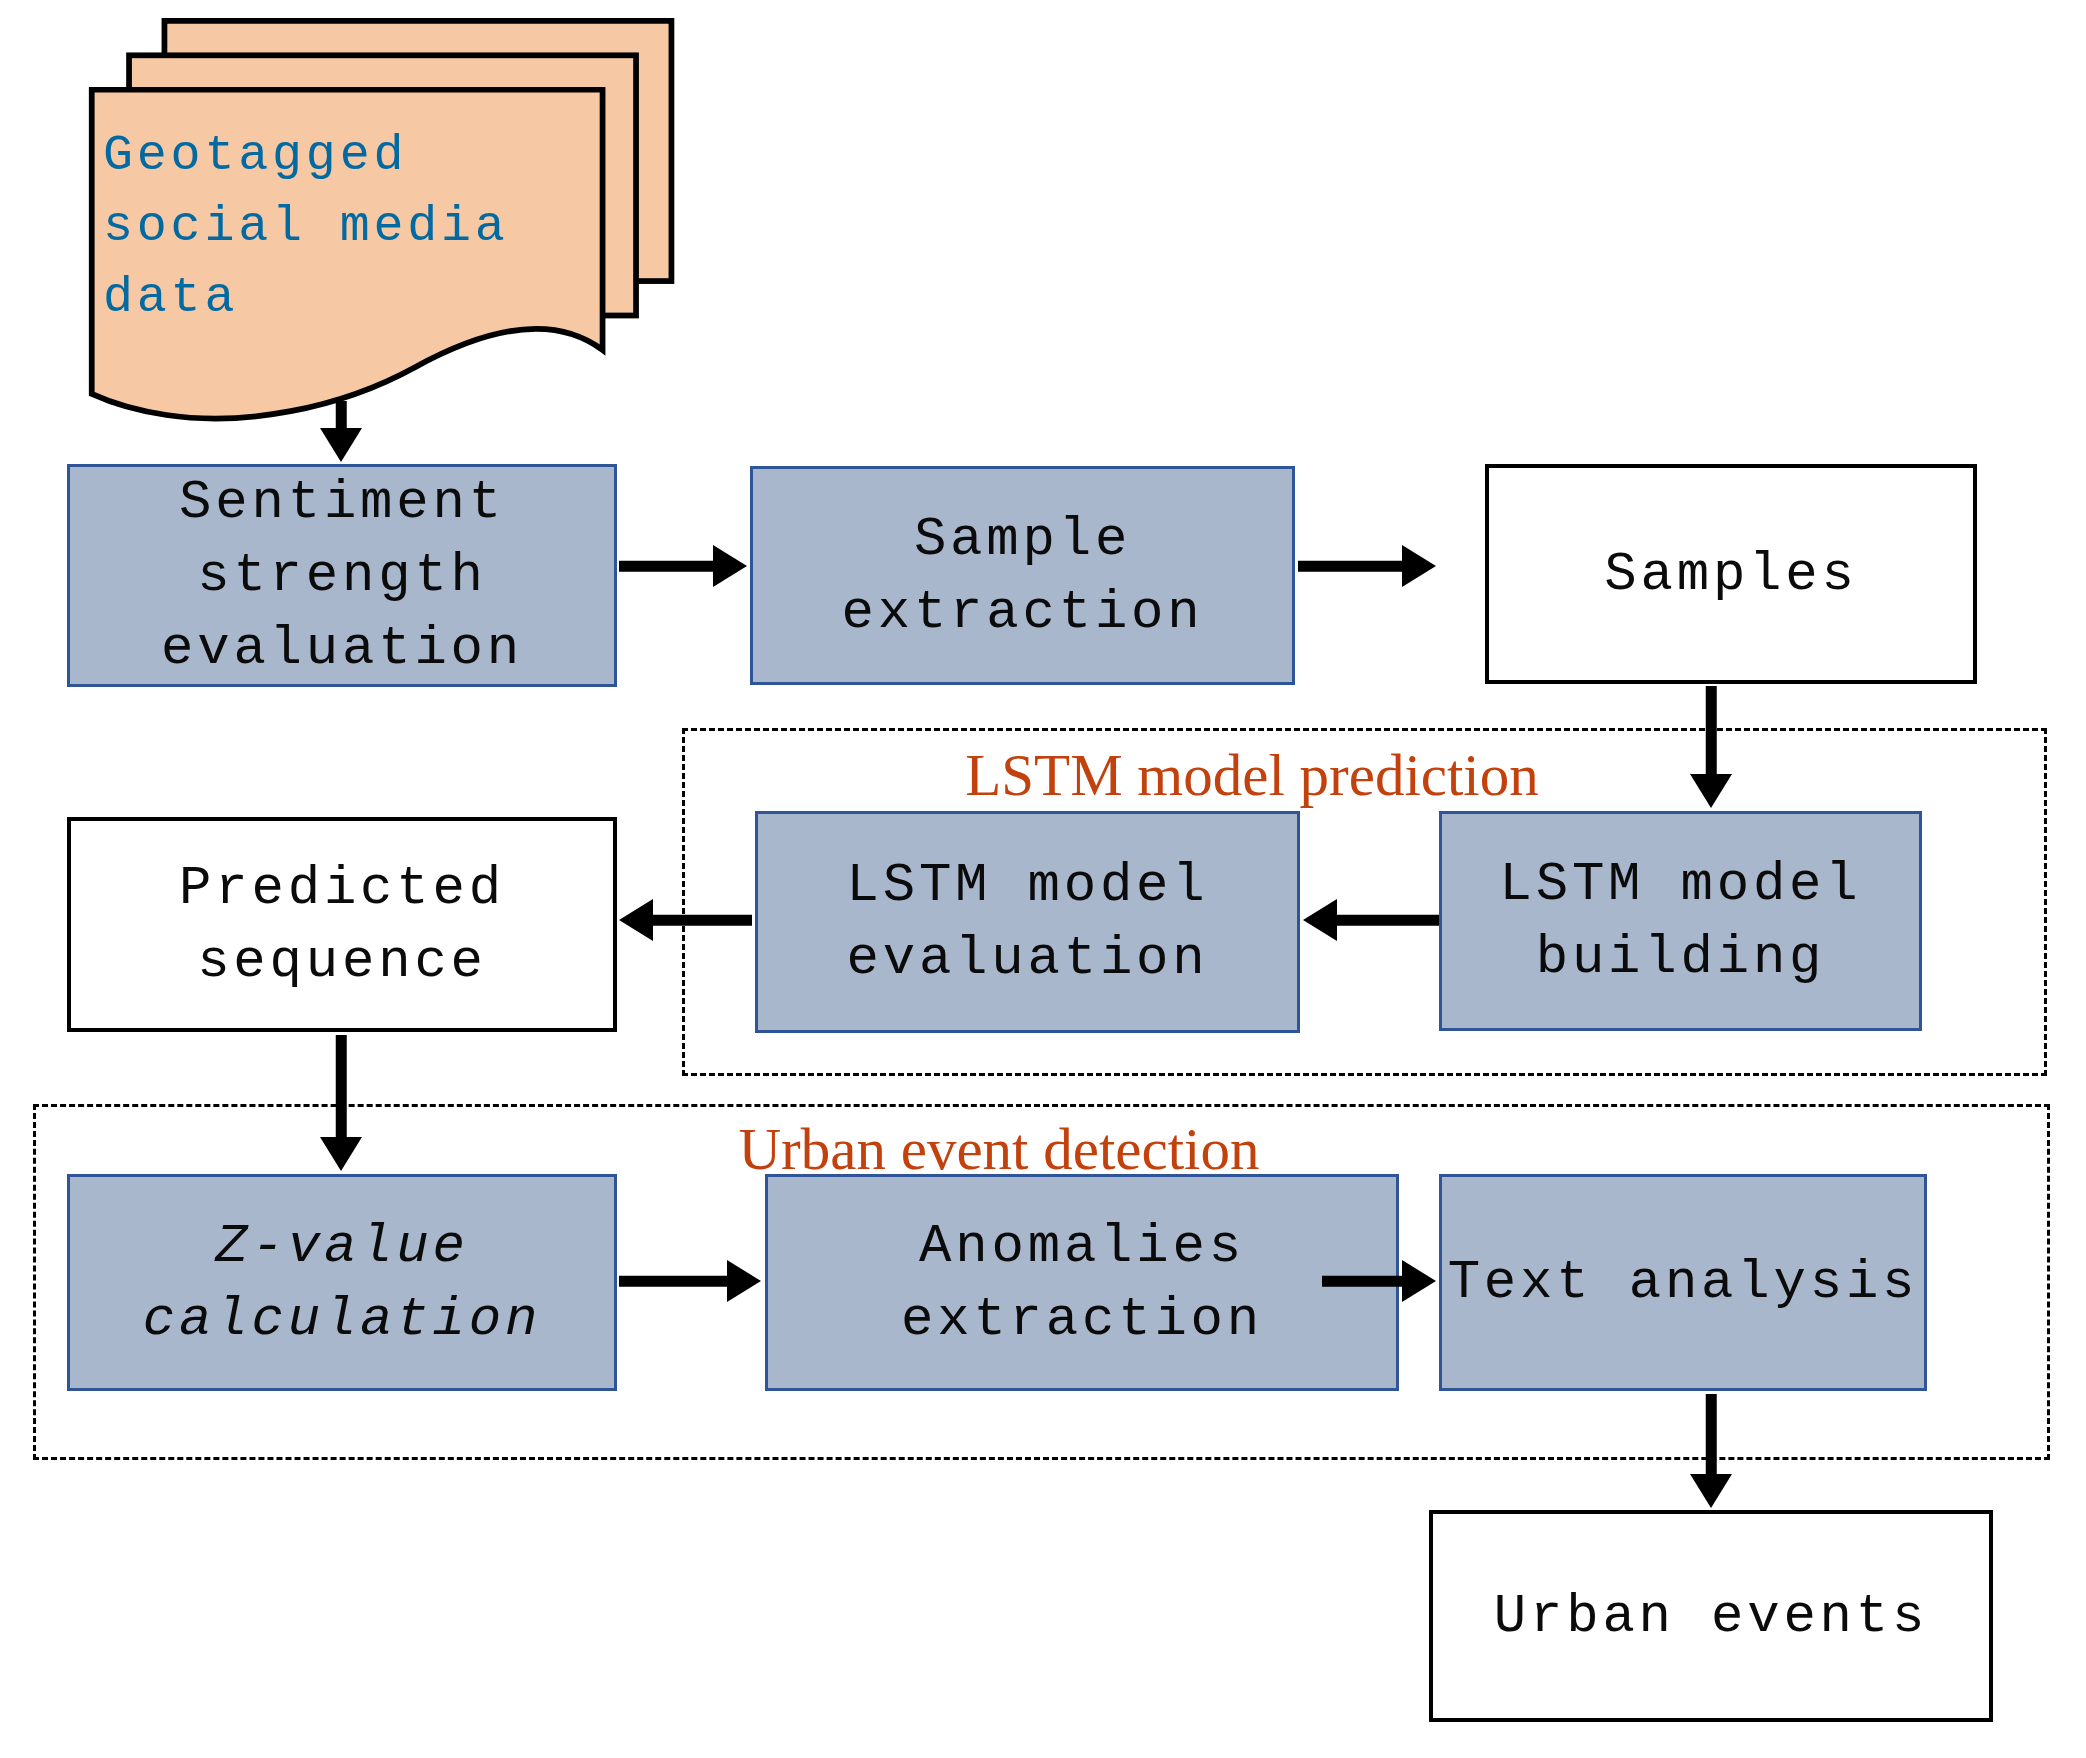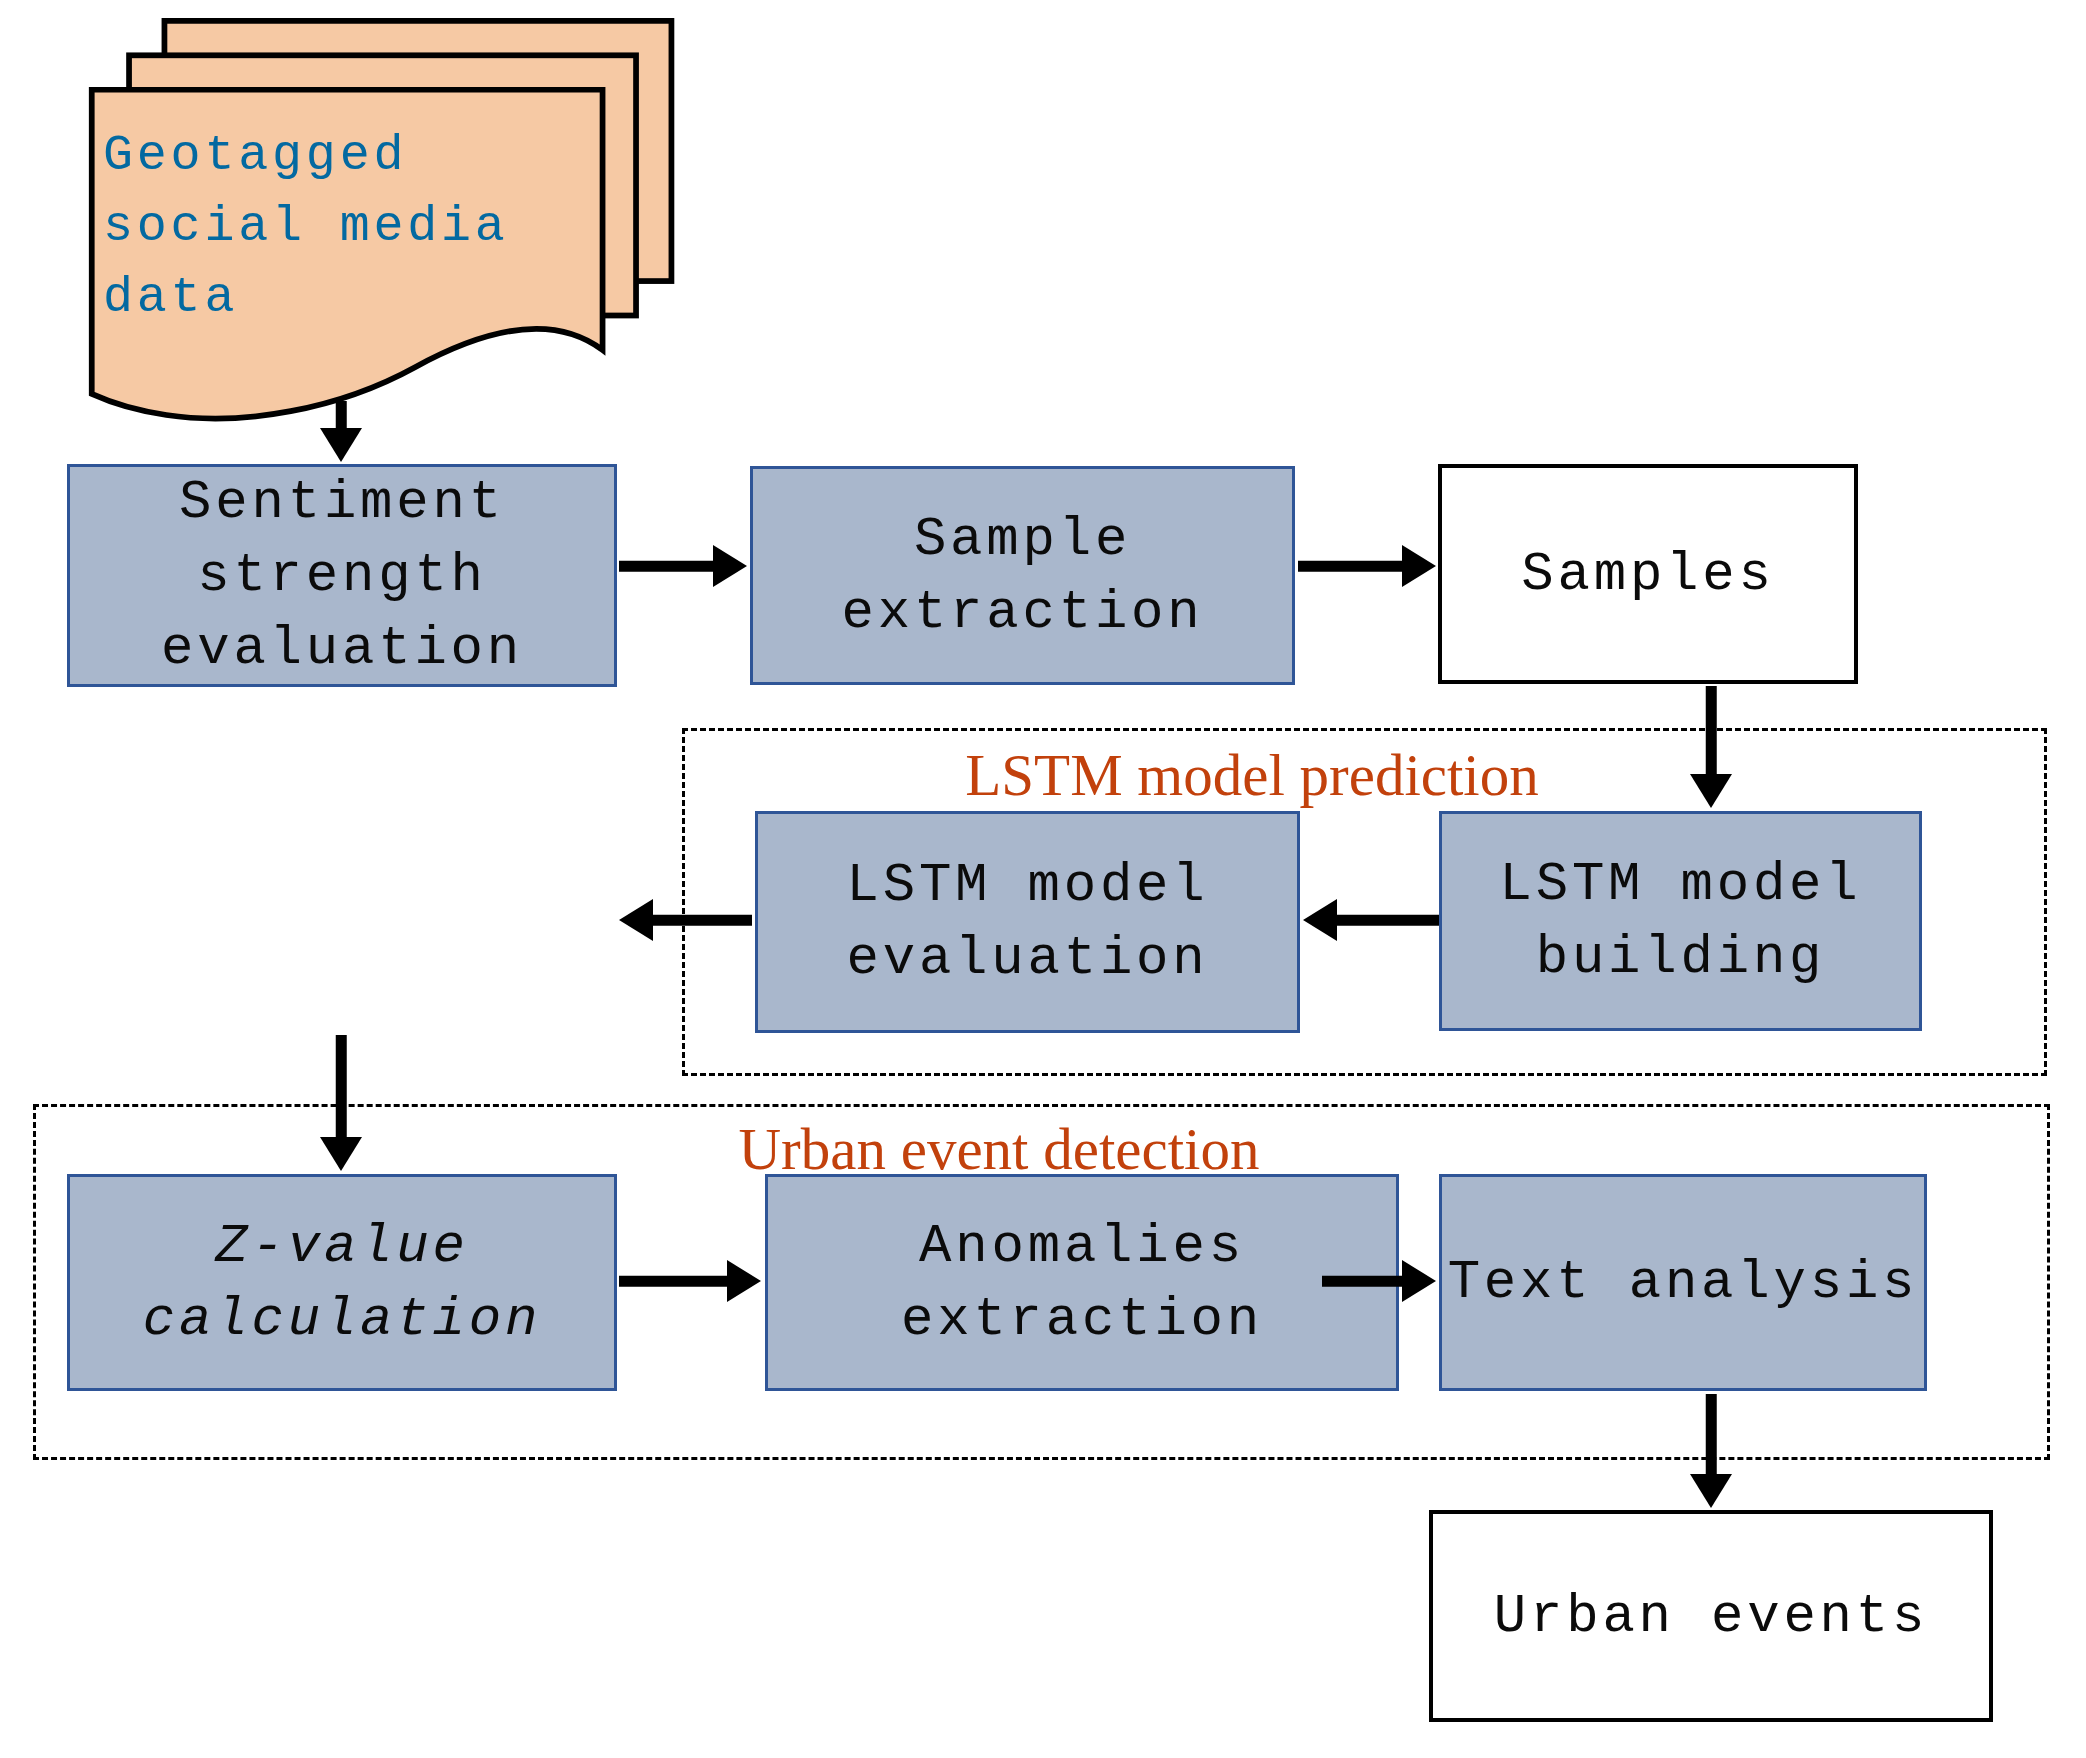--- a/index.html
+++ b/index.html
@@ -102,26 +102,28 @@
     <div class="doc-label">Geotagged
 social media
 data</div>
   </div>
 
   <div class="node" style="left:67px; top:464px; width:550px; height:223px;">Sentiment
 strength
 evaluation</div>
   <div class="node" style="left:750px; top:466px; width:545px; height:219px;">Sample
 extraction</div>
-  <div class="node plain" style="left:1438px; top:464px; width:420px; height:220px;">Samples</div>
+  <div class="node plain" style="left:1485px; top:464px; width:492px; height:220px;">Samples</div>
 
   <div class="node" style="left:1439px; top:811px; width:483px; height:220px;">LSTM model
 building</div>
   <div class="node" style="left:755px; top:811px; width:545px; height:222px;">LSTM model
 evaluation</div>
+  <div class="node plain" style="left:67px; top:817px; width:550px; height:215px;">Predicted
+sequence</div>
 
   <div class="node" style="left:67px; top:1174px; width:550px; height:217px;font-style:italic;">Z-value
 calculation</div>
   <div class="node" style="left:765px; top:1174px; width:634px; height:217px;">Anomalies
 extraction</div>
   <div class="node" style="left:1439px; top:1174px; width:488px; height:217px;">Text analysis</div>
 
   <div class="node plain" style="left:1429px; top:1510px; width:564px; height:212px;">Urban events</div>
 
   <div class="arrow down" style="left:320px; top:401px; width:42px; height:61px;">

